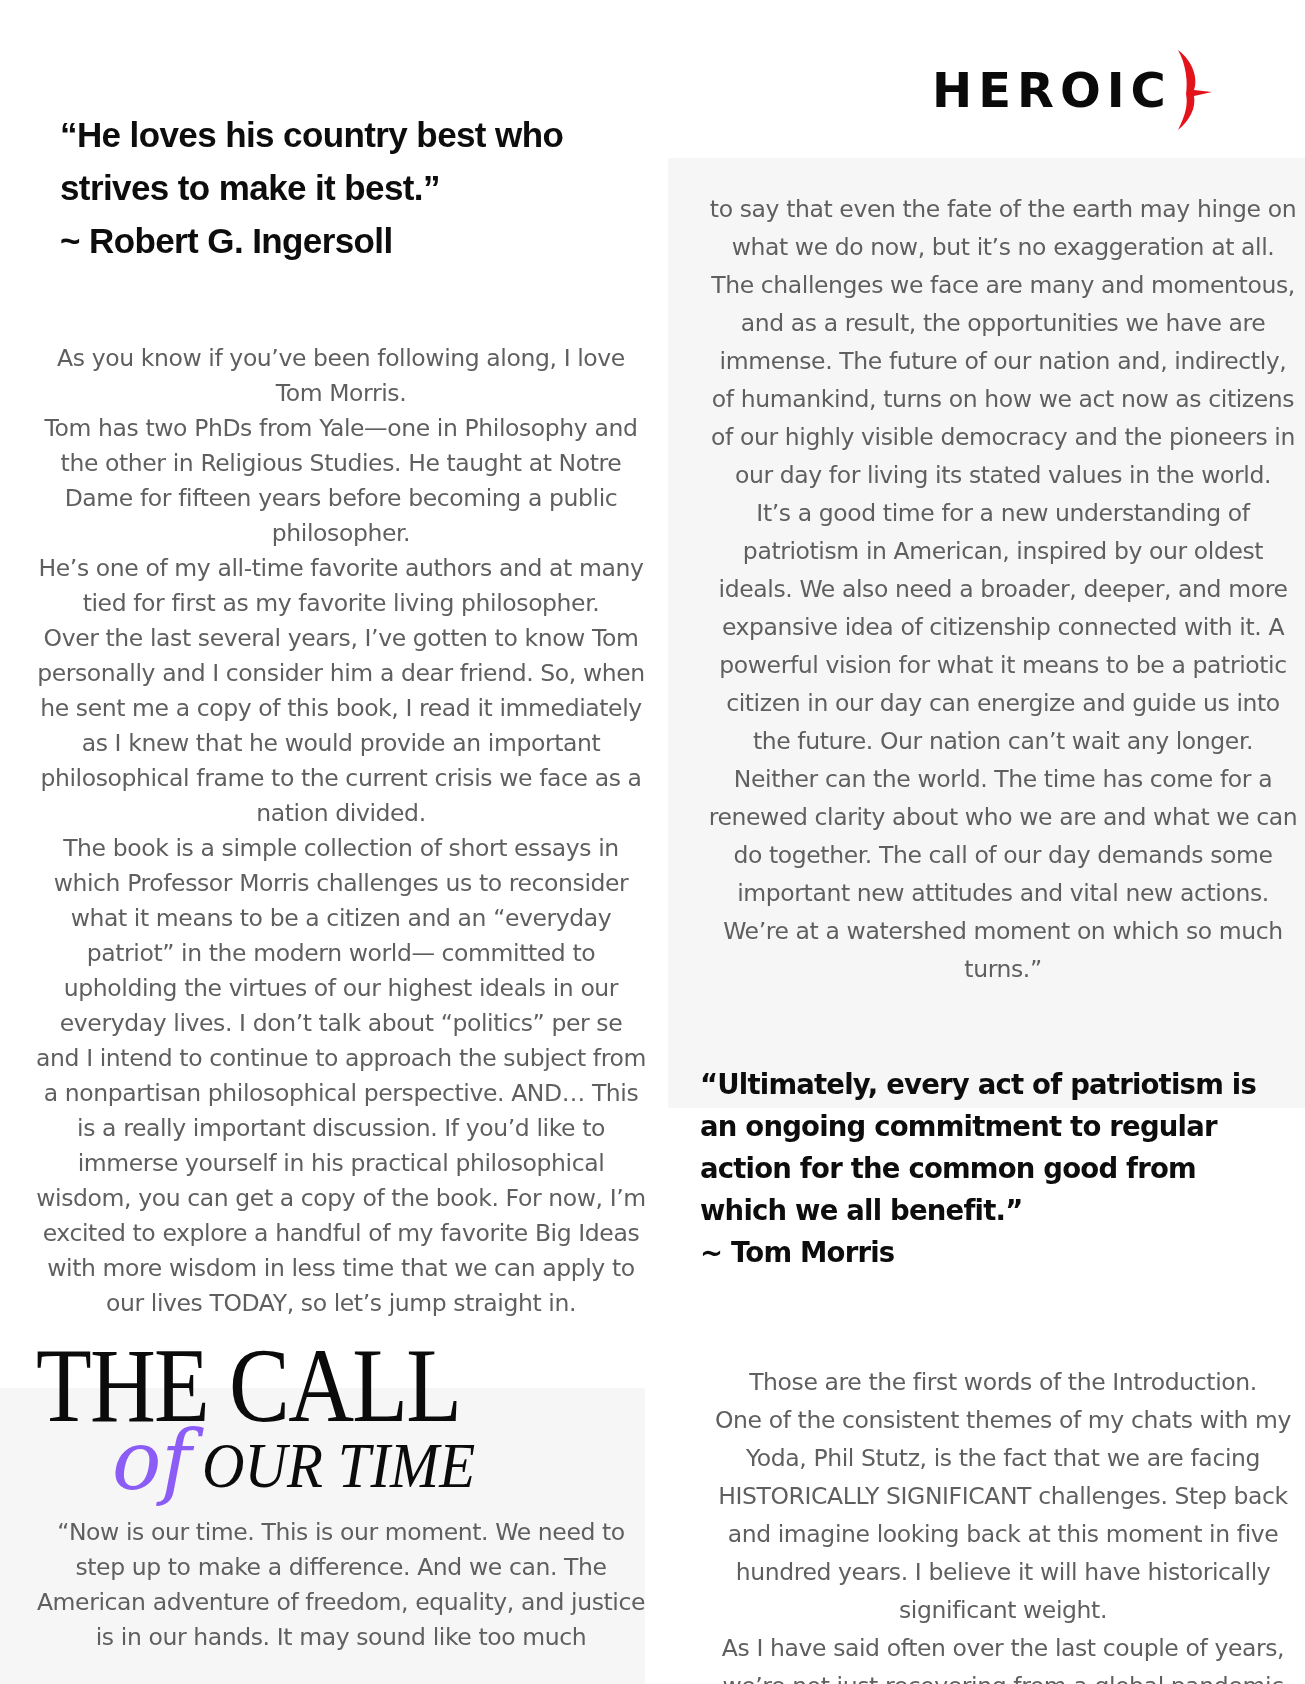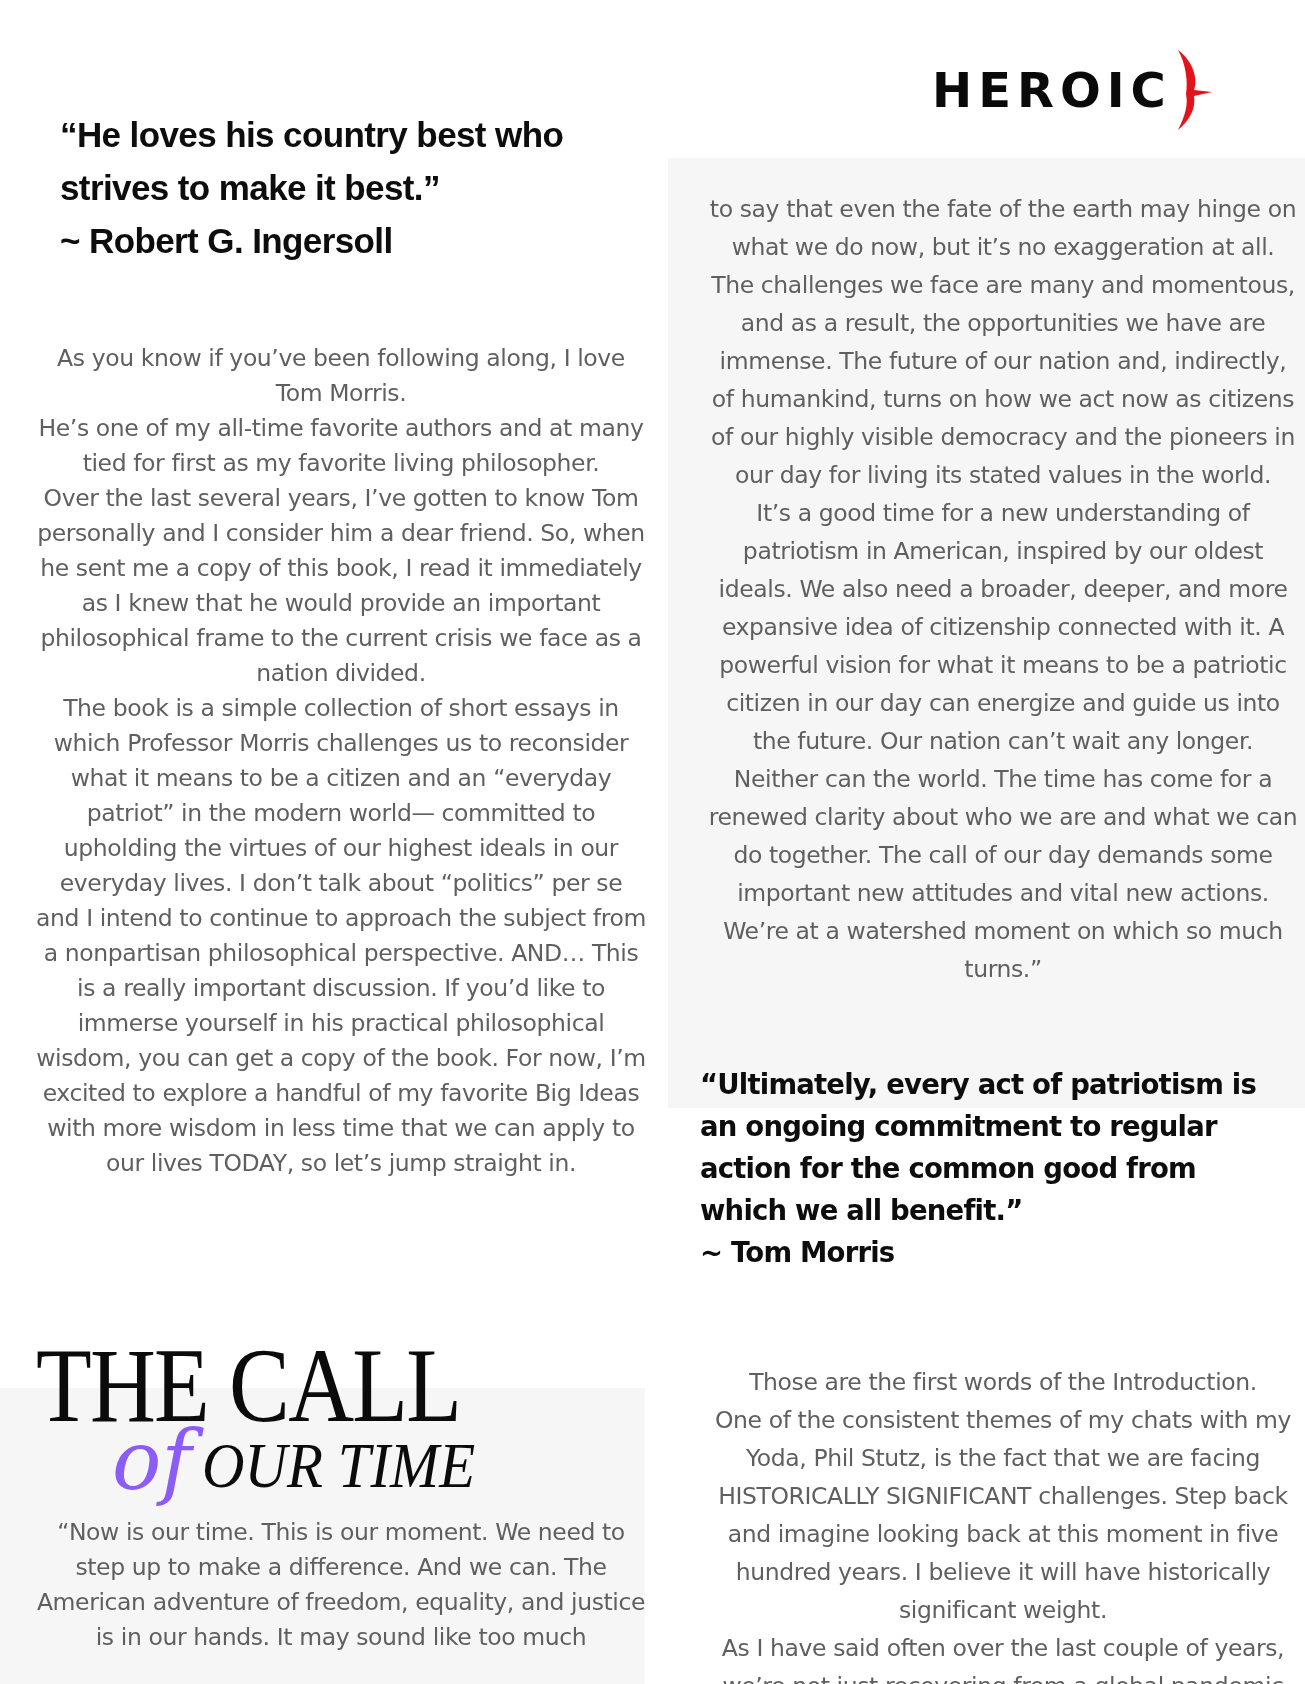--- a/index.html
+++ b/index.html
@@ -93,20 +93,21 @@
   </svg>
 </div>
 
 <div class="quote-left">
   <span>“He loves his country best who strives to make it best.”</span>
   <span class="attr">~ Robert G. Ingersoll</span>
 </div>
 
 <div class="body-left body-text">
   <p>As you know if you’ve been following along, I love Tom Morris.</p>
+  <p>Tom has two PhDs from Yale—one in Philosophy and the other in Religious Studies. He taught at Notre Dame for fifteen years before becoming a public philosopher.</p>
   <p>He’s one of my all-time favorite authors and at many tied for first as my favorite living philosopher.</p>
   <p>Over the last several years, I’ve gotten to know Tom personally and I consider him a dear friend. So, when he sent me a copy of this book, I read it immediately as I knew that he would provide an important philosophical frame to the current crisis we face as a nation divided.</p>
   <p>The book is a simple collection of short essays in which Professor Morris challenges us to reconsider what it means to be a citizen and an “everyday patriot” in the modern world— committed to upholding the virtues of our highest ideals in our everyday lives. I don’t talk about “politics” per se and I intend to continue to approach the subject from a nonpartisan philosophical perspective. AND… This is a really important discussion. If you’d like to immerse yourself in his practical philosophical wisdom, you can get a copy of the book. For now, I’m excited to explore a handful of my favorite Big Ideas with more wisdom in less time that we can apply to our lives TODAY, so let’s jump straight in.</p>
 </div>
 
 <div class="call-title">
   <span class="line1">THE CALL</span>
   <span class="of">of</span>
   <span class="line2">OUR TIME</span>
 </div>

